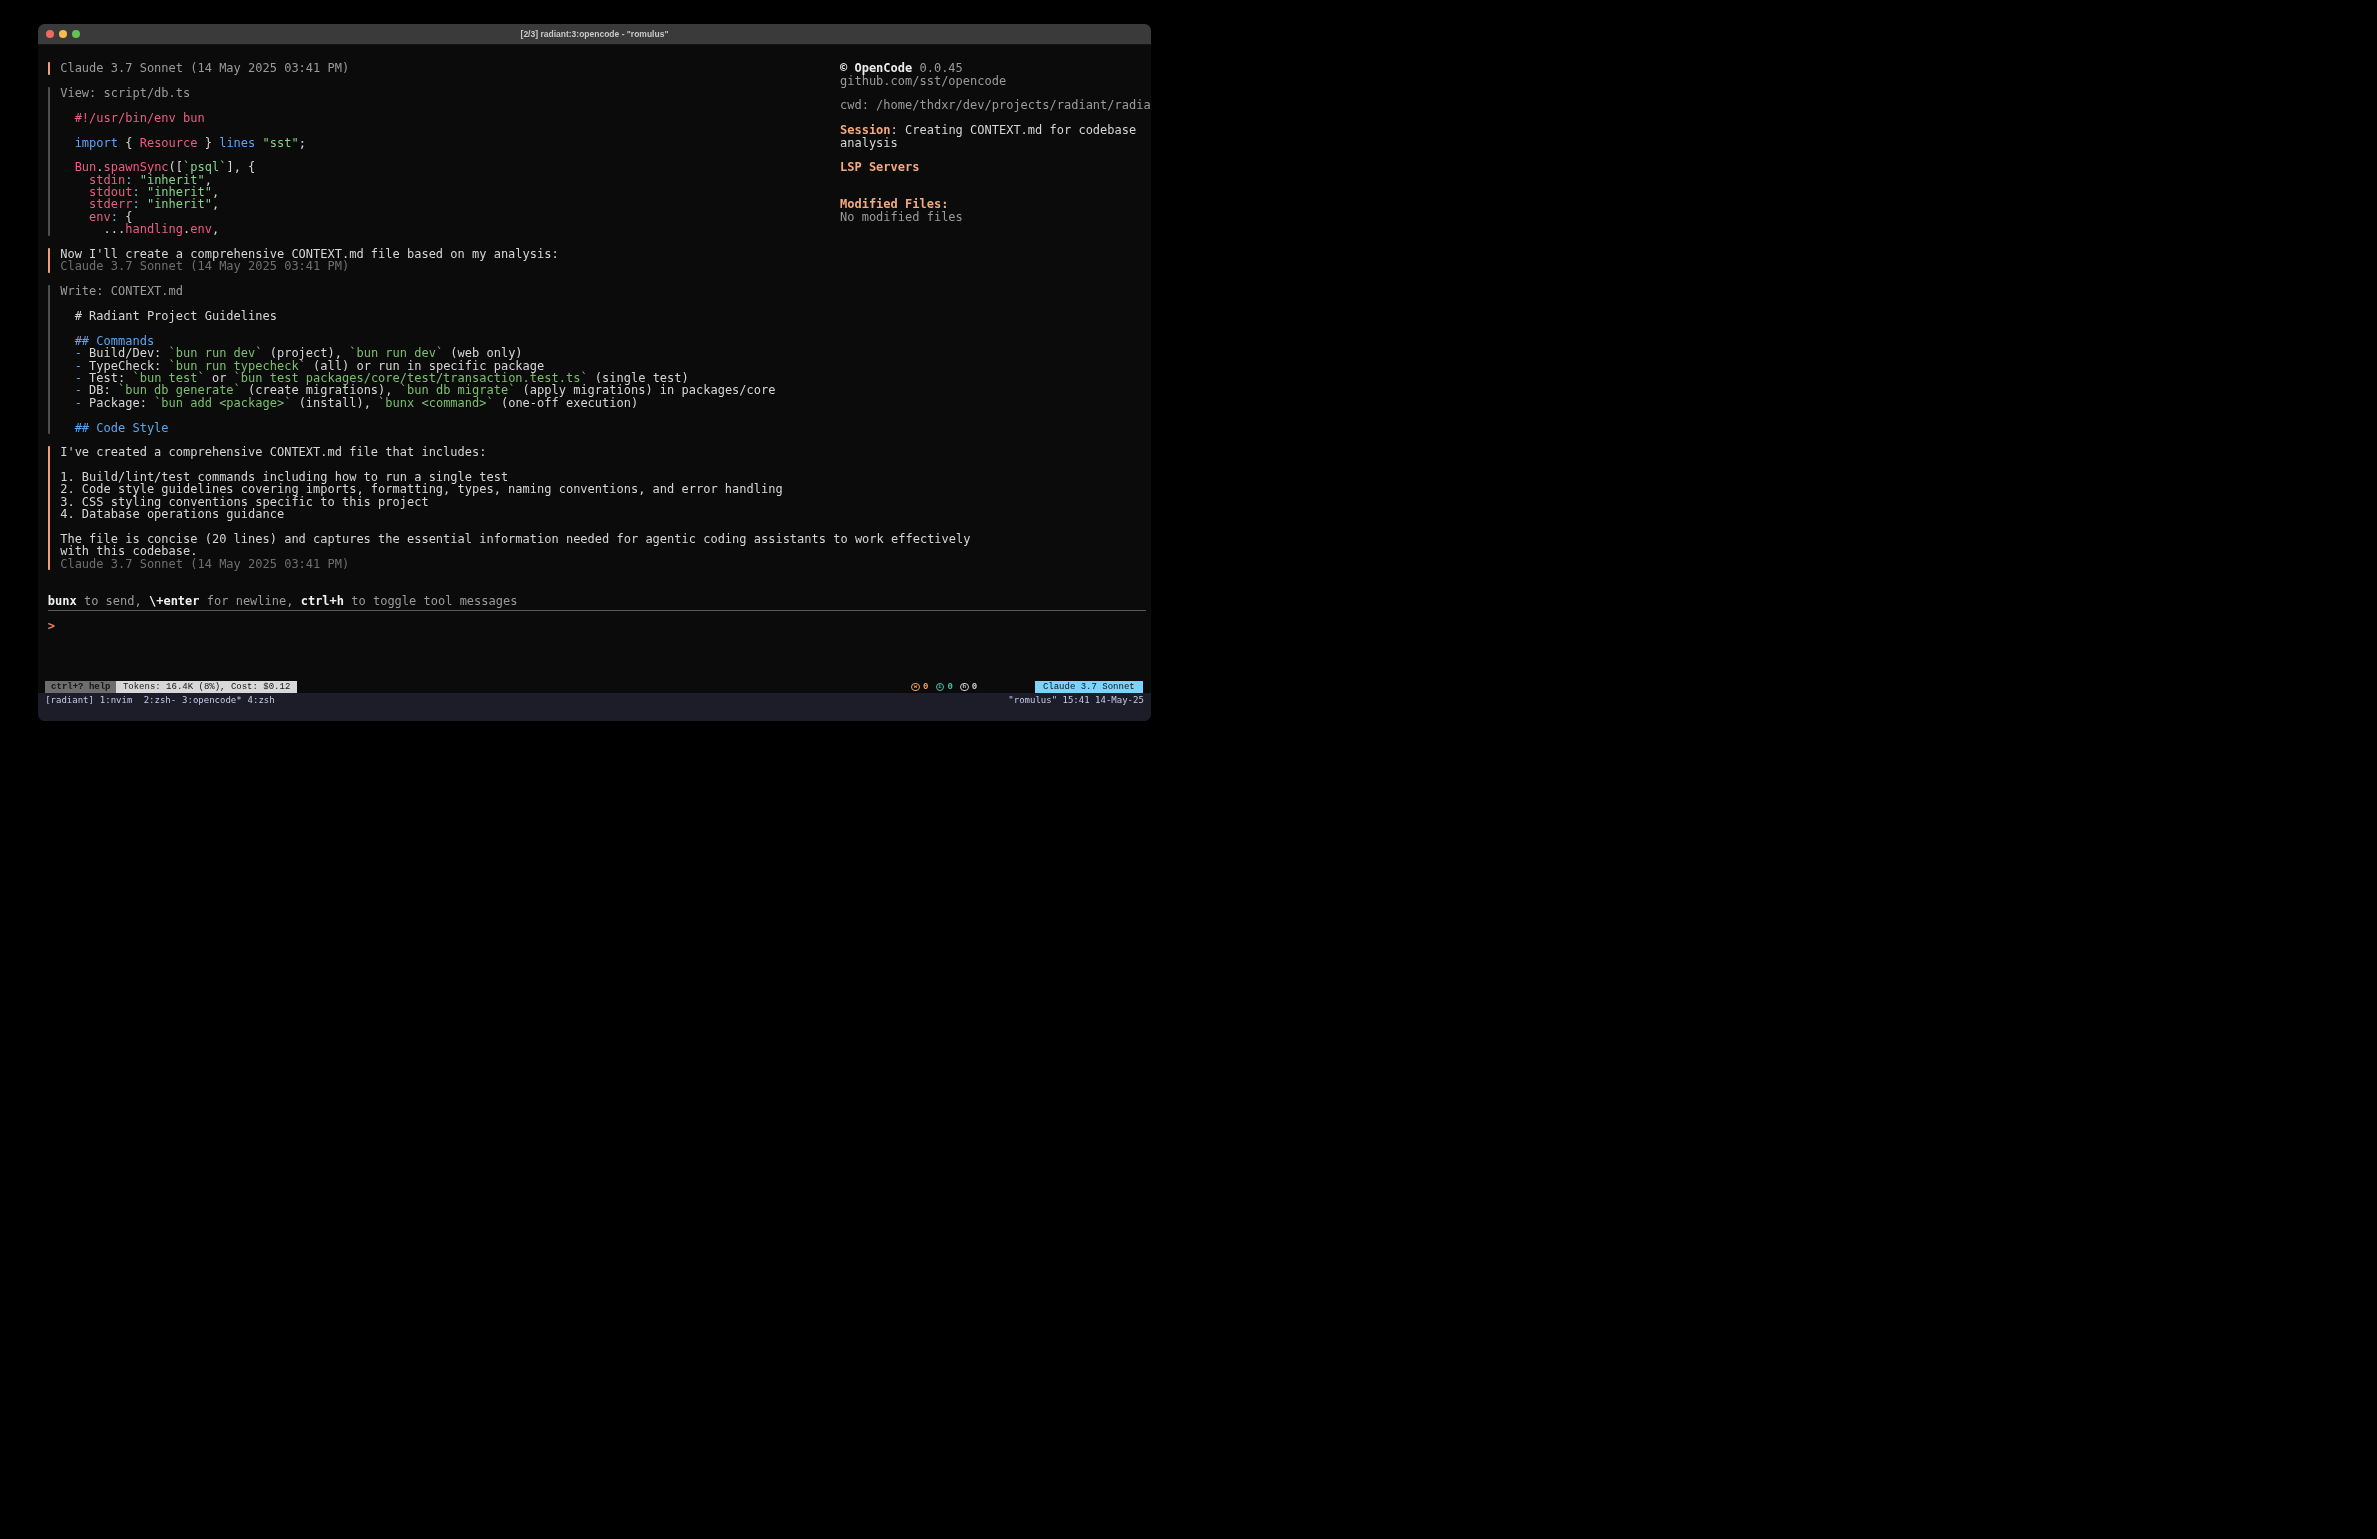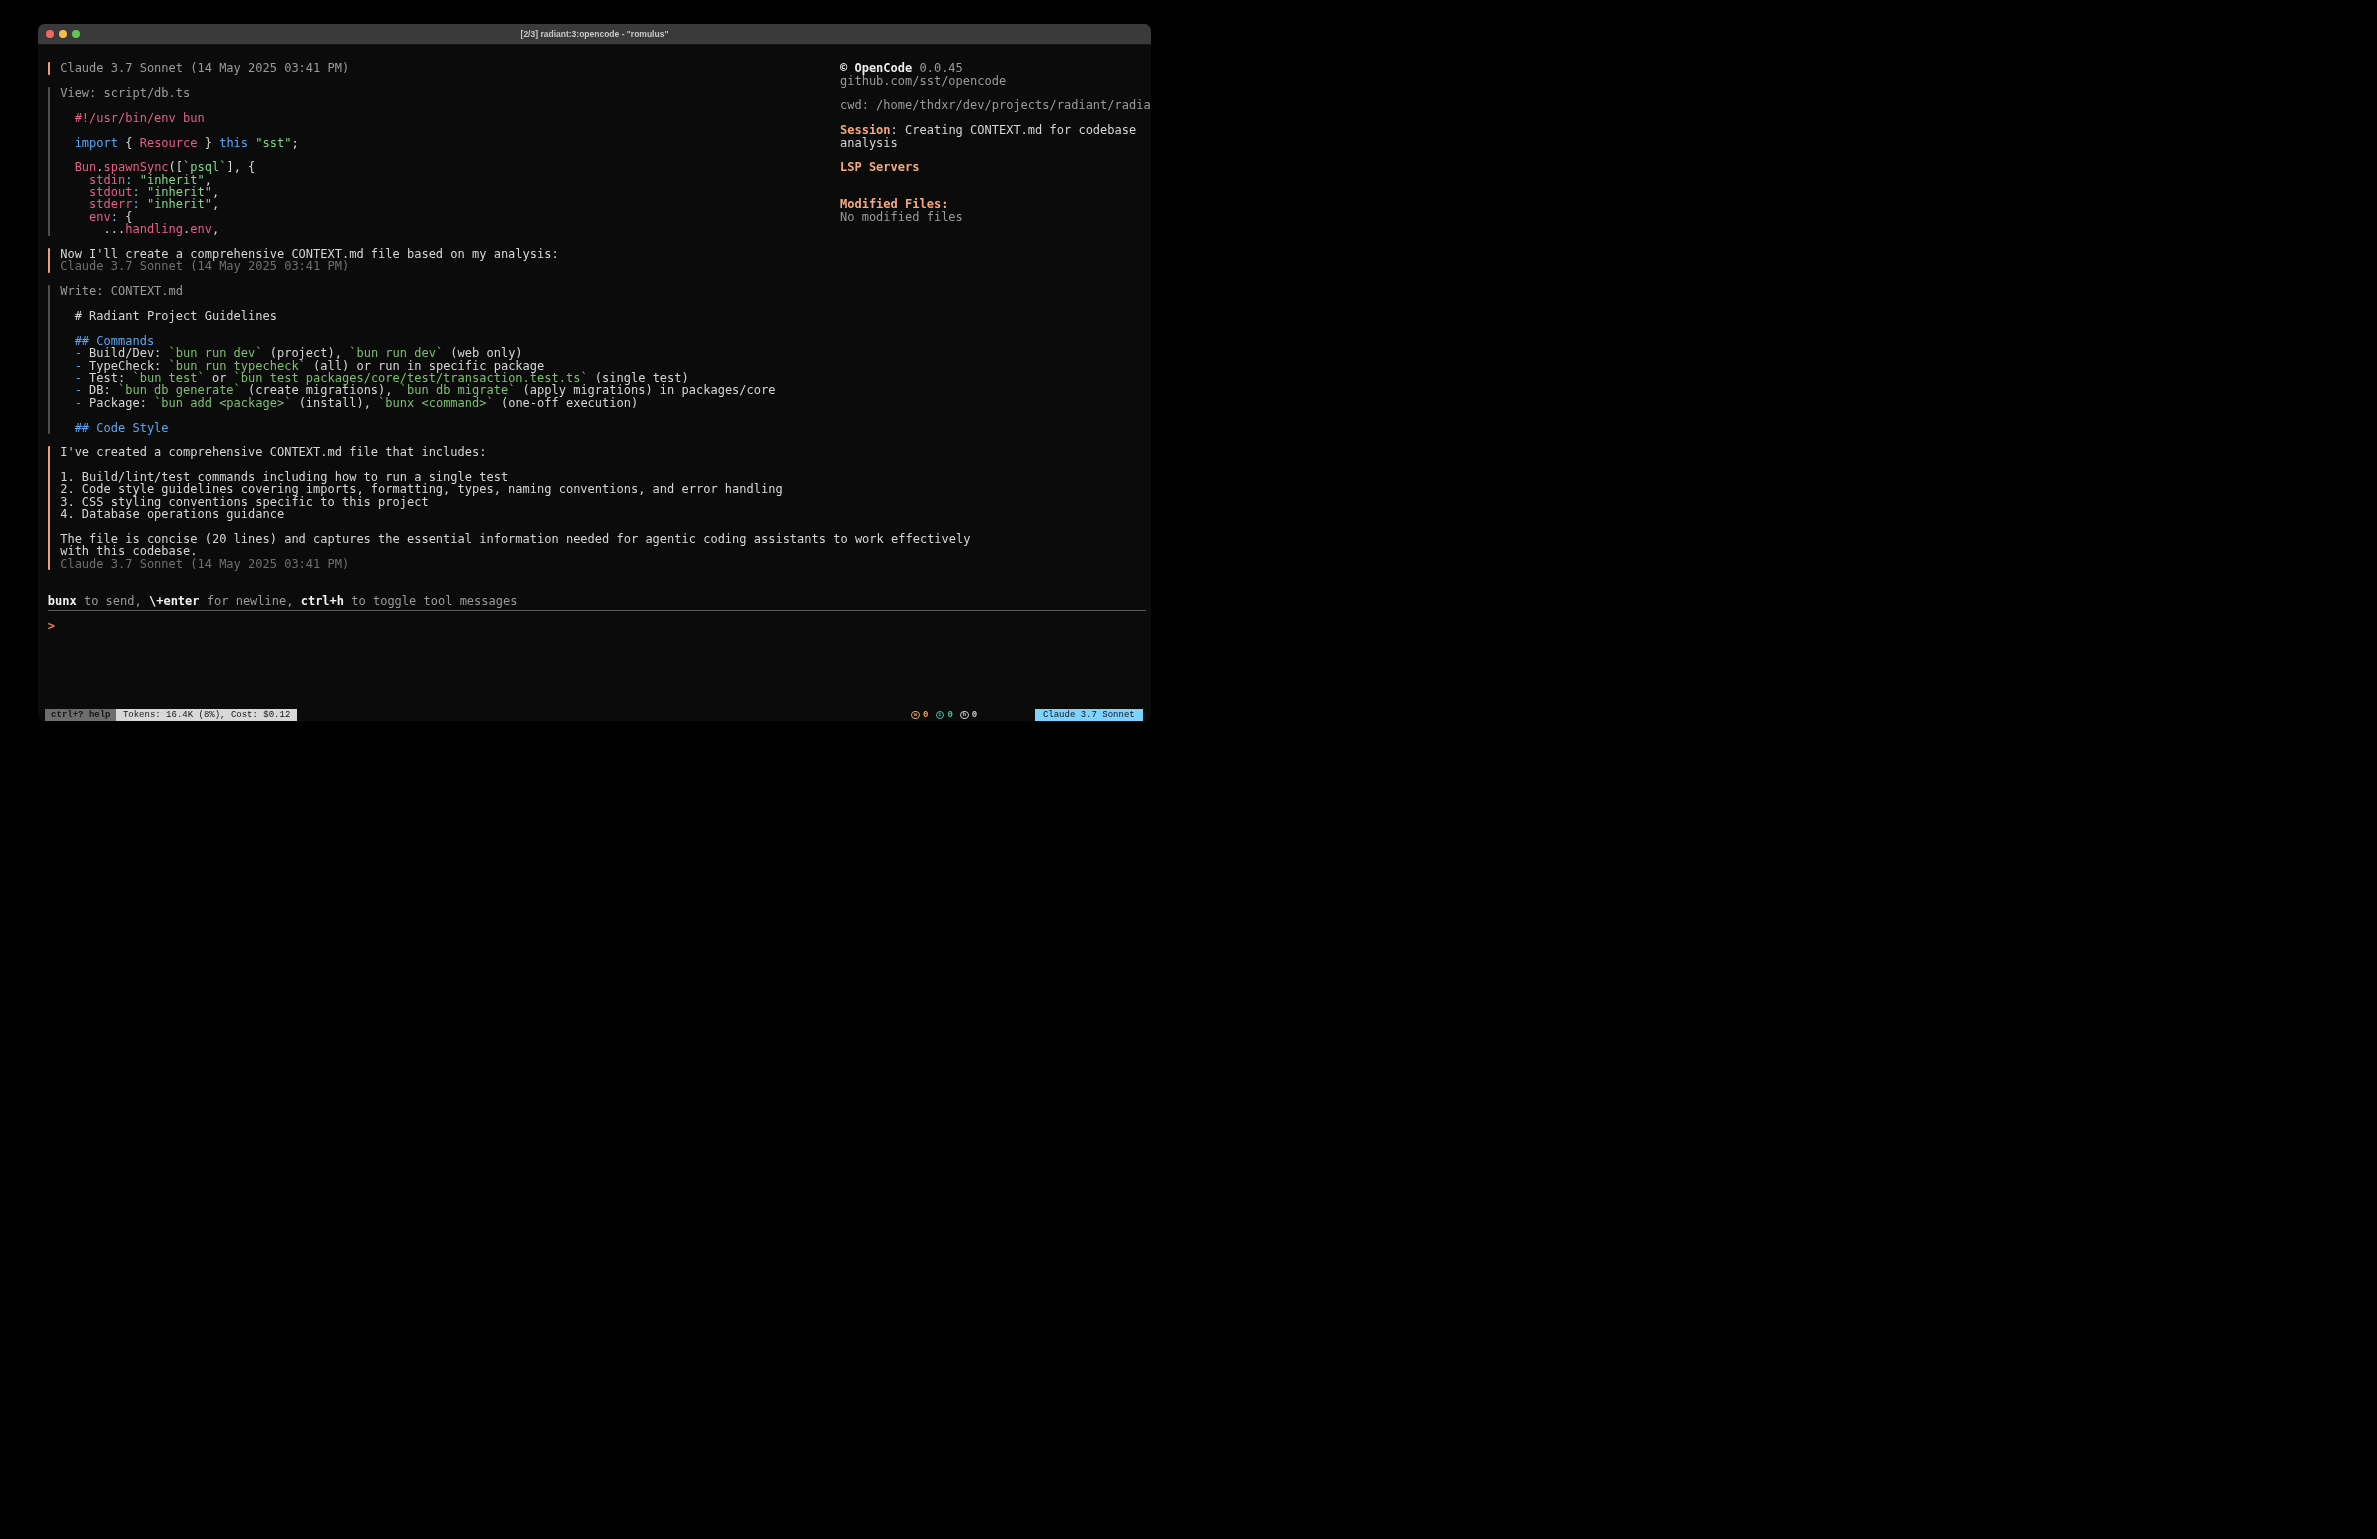--- a/index.html
+++ b/index.html
@@ -72,21 +72,21 @@
               </div>
             </div>
             <div class="gap"></div>
             <div class="block">
               <div class="bar" style="background: rgb(79, 79, 79);"></div>
               <div class="lines">
                 <div class="tline"><span class="c-dim">View: script/db.ts</span></div>
                 <div class="tline">&nbsp;</div>
                 <div class="tline"><span class="c-text">  </span><span class="c-red">#!/usr/bin/env bun</span></div>
                 <div class="tline">&nbsp;</div>
-                <div class="tline"><span class="c-text">  </span><span class="c-blue">import</span><span class="c-text"> { </span><span class="c-red">Resource</span><span class="c-text"> } </span><span class="c-blue">this</span><span class="c-text"> </span><span class="c-green">"sst"</span><span class="c-text">;</span></div>
+                <div class="tline"><span class="c-text">  </span><span class="c-blue">import</span><span class="c-text"> { </span><span class="c-red">Resource</span><span class="c-text"> } </span><span class="c-blue">lines</span><span class="c-text"> </span><span class="c-green">"sst"</span><span class="c-text">;</span></div>
                 <div class="tline">&nbsp;</div>
                 <div class="tline"><span class="c-text">  </span><span class="c-red">Bun</span><span class="c-text">.</span><span class="c-red">spawnSync</span><span class="c-text">([</span><span class="c-green">`psql`</span><span class="c-text">], {</span></div>
                 <div class="tline"><span class="c-text">    </span><span class="c-red">stdin</span><span class="c-cyan">:</span><span class="c-text"> </span><span class="c-green">"inherit"</span><span class="c-text">,</span></div>
                 <div class="tline"><span class="c-text">    </span><span class="c-red">stdout</span><span class="c-cyan">:</span><span class="c-text"> </span><span class="c-green">"inherit"</span><span class="c-text">,</span></div>
                 <div class="tline"><span class="c-text">    </span><span class="c-red">stderr</span><span class="c-cyan">:</span><span class="c-text"> </span><span class="c-green">"inherit"</span><span class="c-text">,</span></div>
                 <div class="tline"><span class="c-text">    </span><span class="c-red">env</span><span class="c-cyan">:</span><span class="c-text"> {</span></div>
                 <div class="tline"><span class="c-text">      ...</span><span class="c-red">handling</span><span class="c-text">.</span><span class="c-red">env</span><span class="c-text">,</span></div>
               </div>
             </div>
             <div class="gap"></div>
@@ -168,16 +168,22 @@
             <span>0</span>
           </span>
           <span class="ind" style="color: rgb(207, 207, 207);">
             <span class="circ">h</span>
             <span>0</span>
           </span>
         </div>
       <div class="badge">Claude 3.7 Sonnet</div>
     </div>
 
+    <div class="tmuxbar">
+      <span class="tmux-session">[radiant]</span>
+      <span><span class="tmux-win">1:nvim </span><span class="tmux-win">2:zsh-</span><span class="tmux-win">3:opencode*</span><span class="tmux-win">4:zsh</span></span>
+      <span class="spacer"></span>
+      <span class="tmux-right">"romulus" 15:41 14-May-25</span>
+    </div>
 
   </div>
 </div>
 
 
 </body></html>

